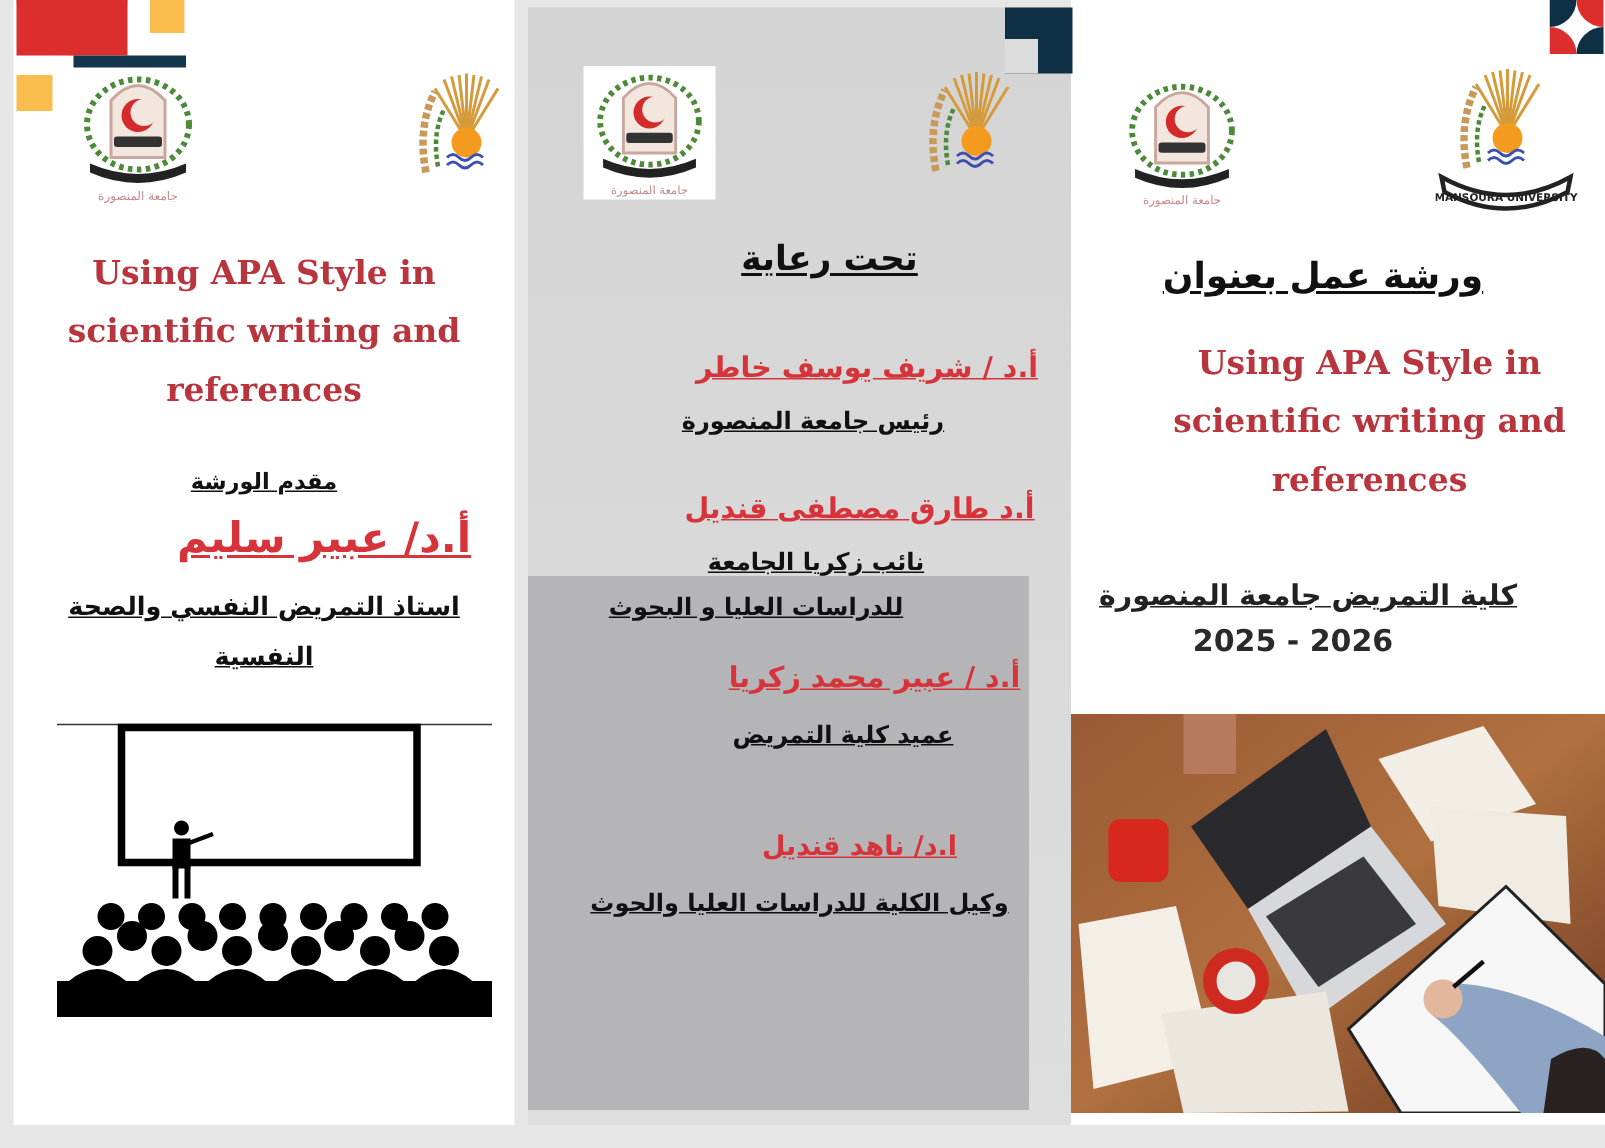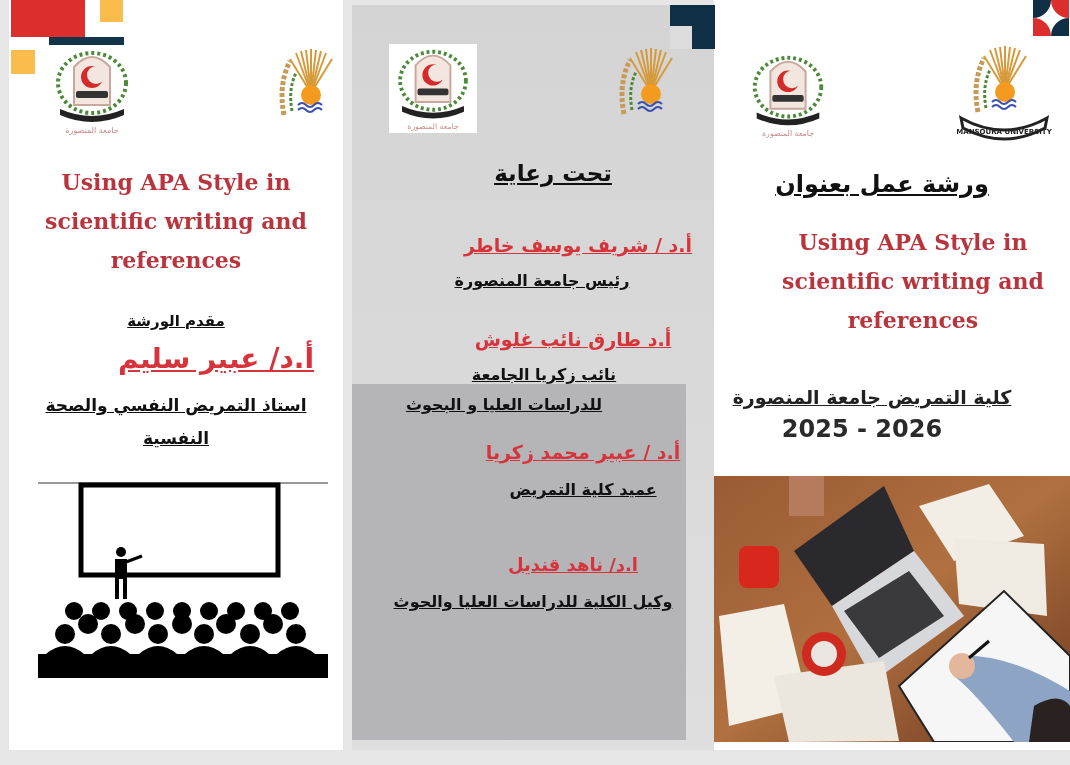--- a/index.html
+++ b/index.html
@@ -178,40 +178,40 @@
       <rect x="0" y="172" width="290" height="24"></rect>
     </g>
   </svg>
 </div>
 
 <div class="ar-bold black rtl" style="position:absolute;left:352px;top:160px;width:362px;font-size:23px;padding-left:40px;">تحت رعاية</div>
 
 <div class="ar-bold red rtl" style="position:absolute;left:352px;top:234px;width:362px;font-size:19px;padding-left:10px;">أ.د / شريف يوسف خاطر</div>
 <div class="ar-bold black rtl" style="position:absolute;left:352px;top:271px;width:362px;font-size:16px;padding-left:18px;">رئيس جامعة المنصورة</div>
 
-<div class="ar-bold red rtl" style="position:absolute;left:352px;top:328px;width:362px;font-size:19px;padding-left:0;">أ.د طارق نائب غلوش</div>
+<div class="ar-bold red rtl" style="position:absolute;left:352px;top:328px;width:362px;font-size:19px;padding-left:0;">أ.د طارق مصطفى قنديل</div>
 <div class="ar-bold black rtl" style="position:absolute;left:352px;top:365px;width:362px;font-size:16px;padding-left:22px;">نائب زكريا الجامعة</div>
 <div class="ar-bold black rtl" style="position:absolute;left:352px;top:395px;width:294px;font-size:16px;padding-left:10px;">للدراسات العليا و البحوث</div>
 
 <div class="ar-bold red rtl" style="position:absolute;left:352px;top:441px;width:362px;font-size:19px;padding-left:20px;">أ.د / عبير محمد زكريا</div>
-<div class="ar-bold black rtl" style="position:absolute;left:360px;top:480px;width:426px;font-size:16px;padding-left:20px;">عميد كلية التمريض</div>
+<div class="ar-bold black rtl" style="position:absolute;left:339px;top:480px;width:426px;font-size:16px;padding-left:20px;">عميد كلية التمريض</div>
 
 <div class="ar-bold red rtl" style="position:absolute;left:352px;top:554px;width:362px;font-size:18px;padding-left:0;">ا.د/ ناهد قنديل</div>
 <div class="ar-bold black rtl" style="position:absolute;left:352px;top:592px;width:362px;font-size:16px;padding-left:0;">وكيل الكلية للدراسات العليا والحوث</div>
 
 <div class="ar-bold black rtl" style="position:absolute;left:714px;top:170px;width:356px;font-size:24px;padding-right:20px;">ورشة عمل بعنوان</div>
 
 <div style="position:absolute;left:758px;top:223px;width:310px;">
   <div class="en-title">Using APA Style in</div>
   <div class="en-title">scientific writing and</div>
   <div class="en-title">references</div>
 </div>
 
 <div class="ar-bold rtl" style="position:absolute;left:714px;top:386px;width:356px;font-size:19px;color:#222;padding-right:40px;">كلية التمريض جامعة المنصورة</div>
-<div class="ar-bold" style="position:absolute;left:714px;top:415px;width:356px;font-size:24px;color:#2a2a2a;padding-right:60px;">2025 - 2026</div>
+<div class="ar-bold" style="position:absolute;left:714px;top:415px;width:356px;font-size:20px;color:#2a2a2a;padding-right:60px;">2025 - 2026</div>
 
 <div class="photo">
   <svg width="356" height="266" viewBox="0 0 356 266">
     <defs>
       <linearGradient id="wood" x1="0" y1="0" x2="1" y2="1">
         <stop offset="0" stop-color="#9a5a35"></stop>
           <stop offset="0.5" stop-color="#b0703f"></stop>
           <stop offset="1" stop-color="#6e3a22"></stop>
       </linearGradient>
     </defs>

